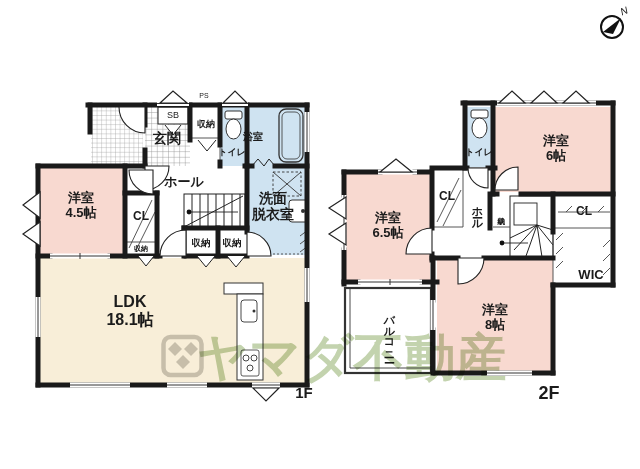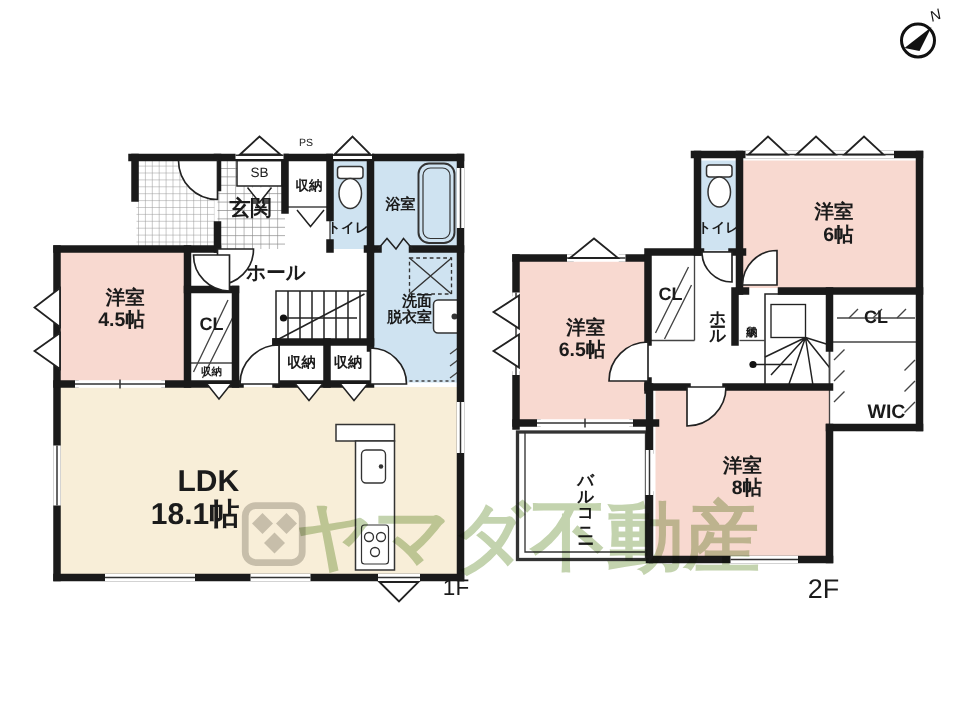--- a/index.html
+++ b/index.html
@@ -1,23 +1,23 @@
 <!DOCTYPE html>
 <html><head>
 <meta charset="utf-8">
 <style>
   html,body{margin:0;padding:0;background:#fff;}
   .stage{position:relative;width:640px;height:469px;background:#ffffff;overflow:hidden;
          font-family:"Liberation Sans","DejaVu Sans",sans-serif;}
   .stage svg{position:absolute;left:0;top:0;}
   .lb{position:absolute;transform:translate(-50%,-50%);color:#1b1b1b;white-space:pre-line;
-      text-align:right;line-height:1.12;font-weight:700;letter-spacing:0;}
+      text-align:center;line-height:1.12;font-weight:700;letter-spacing:0;}
   .lb.light{font-weight:400;}
   .v{writing-mode:vertical-rl;text-orientation:upright;line-height:1;}
-  .floor-tag{font-weight:400;}
+  .floor-tag{font-weight:700;}
   .north{position:absolute;font-style:italic;transform:translate(-50%,-50%) rotate(-22deg);
          font-size:10px;color:#111;}
   .watermark{position:absolute;left:197px;top:324px;font-size:51px;font-weight:700;
              color:#4d7c0f;opacity:.34;mix-blend-mode:multiply;white-space:nowrap;
              letter-spacing:0px;}
 </style>
 </head>
 <body>
 
 <div class="stage">
@@ -246,31 +246,31 @@
     <polygon points="183,355 190,362 183,369 176,362" fill="#6b6455"></polygon>
   </g>
 </svg>
 
 <div>
   <span class="lb" style="left:167px;top:139px;font-size:14px">玄関</span>
   <span class="lb light" style="left:173px;top:115px;font-size:9px">SB</span>
   <span class="lb light" style="left:204px;top:96px;font-size:7px">PS</span>
   <span class="lb" style="left:206px;top:124px;font-size:9px">収納</span>
   <span class="lb" style="left:232px;top:152px;font-size:9px">トイレ</span>
-  <span class="lb" style="left:267px;top:137px;font-size:10px">浴室</span>
+  <span class="lb" style="left:253px;top:137px;font-size:10px">浴室</span>
   <span class="lb" style="left:184px;top:182px;font-size:13px">ホール</span>
   <span class="lb" style="left:81px;top:206px;font-size:13px">洋室
 4.5帖</span>
   <span class="lb" style="left:141px;top:217px;font-size:12px">CL</span>
   <span class="lb" style="left:141px;top:249px;font-size:7px">収納</span>
   <span class="lb" style="left:201px;top:243px;font-size:9.5px">収納</span>
   <span class="lb" style="left:232px;top:243px;font-size:9.5px">収納</span>
-  <span class="lb" style="left:273px;top:207px;font-size:10px">洗面
+  <span class="lb" style="left:273px;top:207px;font-size:14px">洗面
 脱衣室</span>
-  <span class="lb" style="left:130px;top:333px;font-size:20px">LDK
+  <span class="lb" style="left:130px;top:311px;font-size:16px">LDK
 18.1帖</span>
   <span class="lb floor-tag" style="left:304px;top:393px;font-size:15px">1F</span>
 </div>
 
 <div>
   <span class="lb" style="left:479px;top:152px;font-size:9px">トイレ</span>
   <span class="lb" style="left:556px;top:149px;font-size:13px">洋室
 6帖</span>
   <span class="lb" style="left:447px;top:197px;font-size:12px">CL</span>
   <span class="lb v" style="left:477px;top:212px;font-size:11px">ホール</span>

